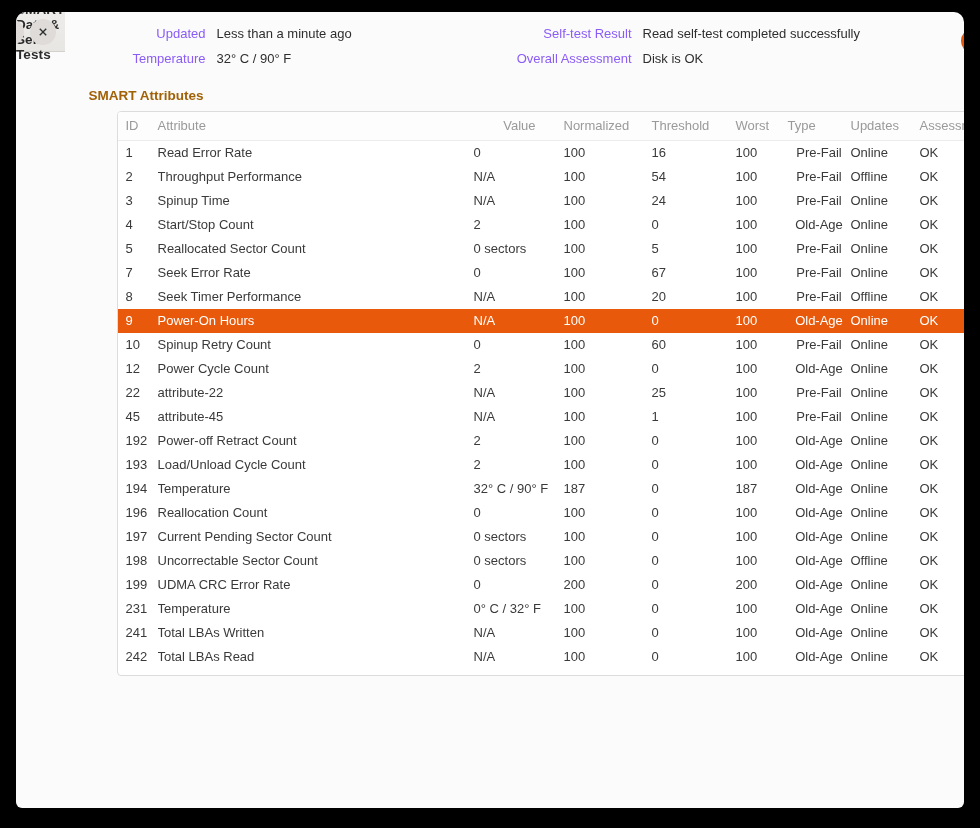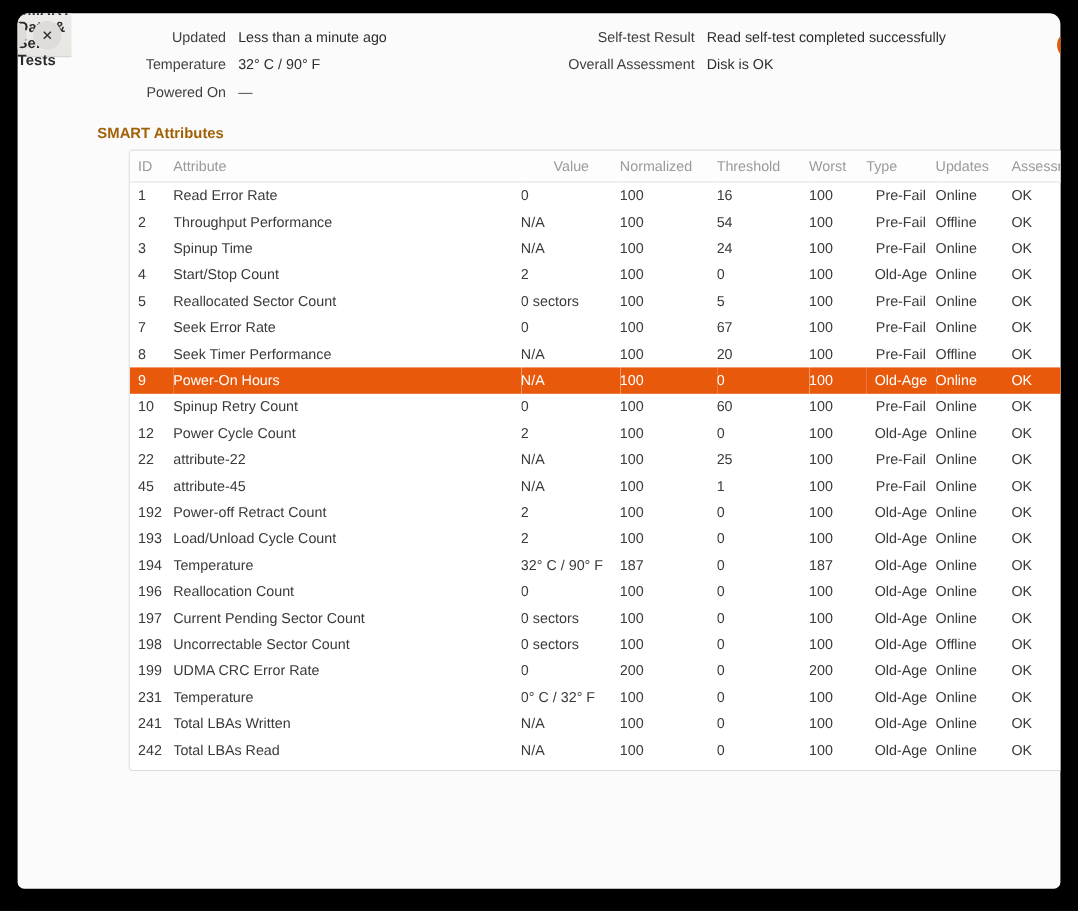--- a/index.html
+++ b/index.html
@@ -86,21 +86,21 @@
   }
   .sumcol { display: flex; flex-direction: column; }
   .sumcol.left  { width: 390px; }
   .sumcol.right { width: 400px; }
   .sumrow {
     display: flex;
     align-items: baseline;
     height: 25px;
   }
   .sumrow .lbl {
-    color: #404040;
+    color: #8b5cf6;
     font-size: 13px;
     text-align: right;
     padding-right: 11px;
     white-space: nowrap;
   }
   .sumcol.left  .lbl { width: 122px; }
   .sumcol.right .lbl { width: 158px; }
   .sumrow .val {
     color: #2e2e2e;
     font-size: 13px;
@@ -267,24 +267,20 @@
 
       <div class="sumcol left">
         <div class="sumrow">
           <span class="lbl">Updated</span>
           <span class="val">Less than a minute ago</span>
         </div>
         <div class="sumrow">
           <span class="lbl">Temperature</span>
           <span class="val">32° C / 90° F</span>
         </div>
-        <div class="sumrow">
-          <span class="lbl">Powered On</span>
-          <span class="val dash">—</span>
-        </div>
       </div>
 
       <div class="sumcol right">
         <div class="sumrow">
           <span class="lbl">Self-test Result</span>
           <span class="val">Read self-test completed successfully</span>
         </div>
         <div class="sumrow">
           <span class="lbl">Overall Assessment</span>
           <span class="val">Disk is OK</span>

